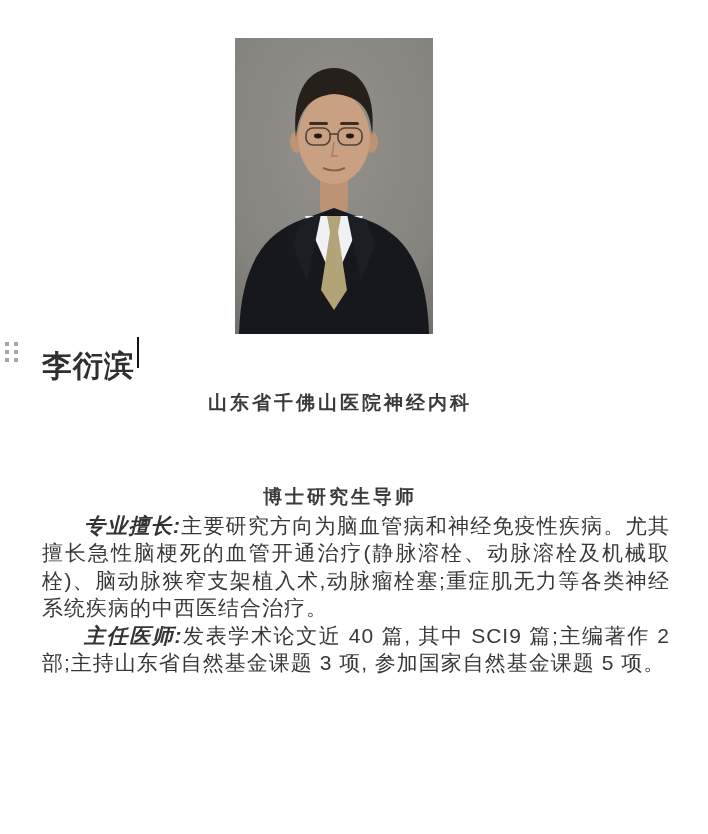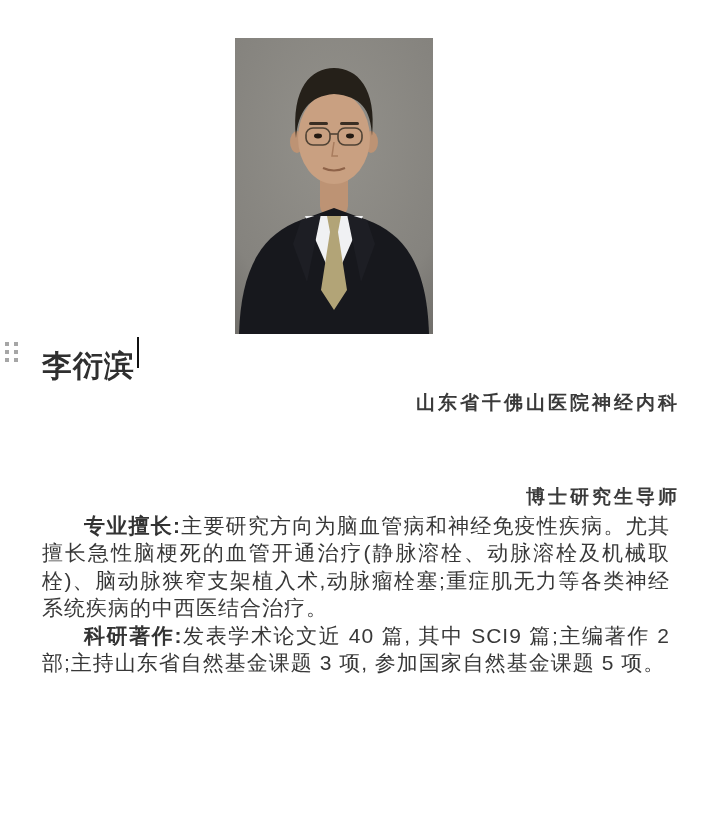--- a/index.html
+++ b/index.html
@@ -33,35 +33,35 @@
   }
   @keyframes blink { 50% { opacity:0; } }
   .drag-handle {
     position:absolute; left:5px; top:342px;
     display:grid; grid-template-columns:4px 4px;
     grid-template-rows:4px 4px 4px; gap:4px 5px;
     cursor:grab;
   }
   .drag-handle i { display:block; width:4px; height:4px; background:#a6a6a6; }
   .heading {
-    position:absolute; left:52px; width:628px;
-    text-align:right; font-weight:bold;
+    position:absolute; left:26px; width:628px;
+    text-align:center; font-weight:bold;
     font-size:19px; letter-spacing:3px; color:#3a3a3a;
     white-space:nowrap;
   }
   .h1 { top:390px; }
   .h2 { top:437px; }
   .h3 { top:484px; }
   .body-text {
     position:absolute; left:42px; top:512px; width:628px;
     font-size:21px; line-height:27.4px; letter-spacing:1px;
     color:#383838; text-align:justify;
   }
   .body-text p { margin:0; text-indent:2em; }
-  .body-text strong { font-weight:bold; color:#333333; }
+  .body-text strong { font-weight:bold; color:#333333;font-style:italic; }
 </style>
 </head>
 <body>
 
 <div class="page">
 
   <div class="photo-wrap">
     <svg viewBox="0 0 198 296" preserveAspectRatio="none">
       <defs>
         <radialGradient id="bg" cx="50%" cy="35%" r="85%">
@@ -117,16 +117,16 @@
   <div class="name-row">
     <span class="name">李衍滨</span>
       <span class="caret"></span>
   </div>
 
   <div class="heading h1">山东省千佛山医院神经内科</div>
   <div class="heading h3">博士研究生导师</div>
 
   <div class="body-text">
     <p><strong>专业擅长:</strong><span>主要研究方向为脑血管病和神经免疫性疾病。尤其擅长急性脑梗死的血管开通治疗(静脉溶栓、动脉溶栓及机械取栓)、脑动脉狭窄支架植入术,动脉瘤栓塞;重症肌无力等各类神经系统疾病的中西医结合治疗。</span></p>
-    <p><strong>科研著作:</strong><span>发表学术论文近 40 篇, 其中 SCI9 篇;主编著作 2 部;主持山东省自然基金课题 3 项, 参加国家自然基金课题 5 项。</span></p>
+    <p><strong>主任医师:</strong><span>发表学术论文近 40 篇, 其中 SCI9 篇;主编著作 2 部;主持山东省自然基金课题 3 项, 参加国家自然基金课题 5 项。</span></p>
   </div>
 
 </div>
 
 </body></html>

